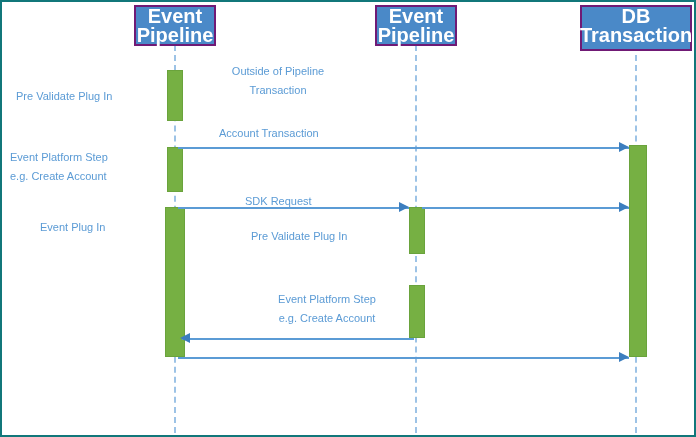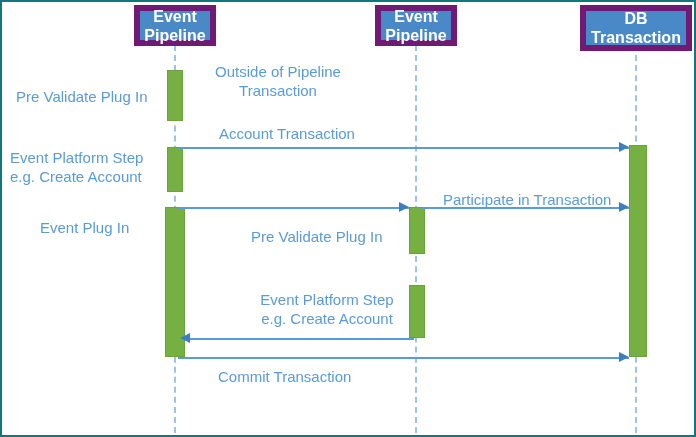--- a/index.html
+++ b/index.html
@@ -9,30 +9,29 @@
     width:696px;height:437px;
     background:#ffffff;
     border:2px solid #11777a;
     box-sizing:border-box;
     overflow:hidden;
   }
   
   .head-box{
     position:absolute;
     background:#4A89C8;
-    border:6px solid #701a75;
+    border:2px solid #701a75;
     color:#ffffff;
     font-weight:bold;
-    font-size:16px;
+    font-size:20px;
     line-height:19px;
     text-align:center;
     display:flex;
     flex-direction:column;
     align-items:center;
-    justify-content:center;
     box-sizing:border-box;
   }
   .head-box span{display:block;white-space:nowrap;}
   
   .lifeline{
     position:absolute;
     width:0;
     border-left:2px dashed #9DC3E6;
   }
   
@@ -53,21 +52,21 @@
     width:0;height:0;
     border-top:5px solid transparent;
     border-bottom:5px solid transparent;
   }
   .arrow-head.right{border-left:10px solid #3C7EBF;}
   .arrow-head.left{border-right:10px solid #3C7EBF;}
   
   .label{
     position:absolute;
     color:#5B9BD5;
-    font-size:15px;
+    font-size:11px;
     line-height:19px;
     white-space:nowrap;
   }
   .label.center{text-align:center;}
   .label.two-line span{display:block;}
 </style>
 </head>
 <body>
 
 <div id="canvas">
@@ -124,25 +123,24 @@
 
   <div class="label" style="left:38px;top:216px;">Event Plug In</div>
 
   <div class="label two-line center" style="left:196px;top:60px;width:160px;">
     <span>Outside of Pipeline</span>
     <span>Transaction</span>
   </div>
 
   <div class="label" style="left:217px;top:122px;">Account Transaction</div>
 
+  <div class="label" style="left:243px;top:190px;">SDK Request</div>
 
-  <div class="label" style="left:441px;top:188px;">Participate in Transaction</div>
 
   <div class="label" style="left:249px;top:225px;">Pre Validate Plug In</div>
 
   <div class="label two-line center" style="left:245px;top:288px;width:160px;">
     <span>Event Platform Step</span>
     <span>e.g. Create Account</span>
   </div>
 
-  <div class="label" style="left:216px;top:365px;">Commit Transaction</div>
 
 </div>
 
 </body></html>

